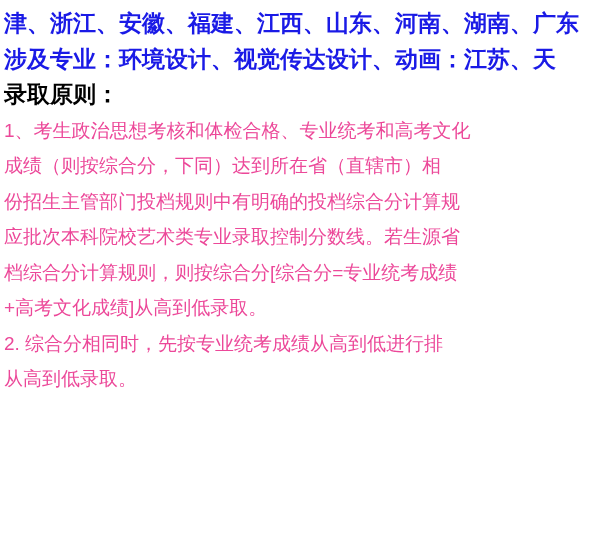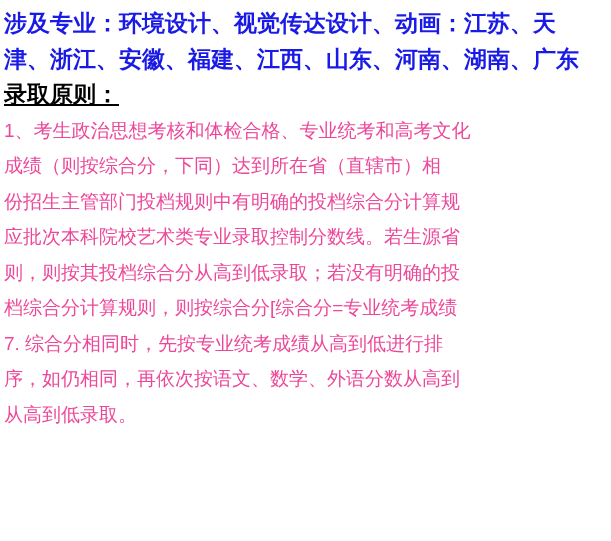--- a/index.html
+++ b/index.html
@@ -28,55 +28,53 @@
   }
   .blue {
     color: #1a1ae6;
     font-weight: bold;
   }
   .heading {
     color: #000000;
     font-weight: bold;
     font-size: 23px;
     line-height: 35.5px;
-    text-decoration: underline;
   }
   .para {
     color: #ec4899;
     font-size: 19px;
     line-height: 35.5px;
     white-space: nowrap;
   }
   .block {
     margin: 0;
     padding: 0;
   }
 </style>
 </head>
 <body>
 
 <div class="page">
 
   <div class="block">
+    <div class="line blue">津、浙江、安徽、福建、江西、山东、河南、湖南、广东</div>
     <div class="line blue">涉及专业：环境设计、视觉传达设计、动画：江苏、天</div>
-    <div class="line blue">津、浙江、安徽、福建、江西、山东、河南、湖南、广东</div>
   </div>
 
   <div class="block">
     <div class="heading">录取原则：</div>
 
     <div class="block">
       <div class="para">1、考生政治思想考核和体检合格、专业统考和高考文化</div>
       <div class="para">成绩（则按综合分，下同）达到所在省（直辖市）相</div>
       <div class="para">份招生主管部门投档规则中有明确的投档综合分计算规</div>
       <div class="para">应批次本科院校艺术类专业录取控制分数线。若生源省</div>
-      <div class="para">则，则按其投档综合分从高到低录取；若没有明确的投</div>
       <div class="para">档综合分计算规则，则按综合分[综合分=专业统考成绩</div>
+      <div class="para">+高考文化成绩]从高到低录取。</div>
     </div>
 
     <div class="block">
-      <div class="para">7. 综合分相同时，先按专业统考成绩从高到低进行排</div>
-      <div class="para">序，如仍相同，再依次按语文、数学、外语分数从高到</div>
+      <div class="para">2. 综合分相同时，先按专业统考成绩从高到低进行排</div>
       <div class="para">从高到低录取。</div>
     </div>
   </div>
 
 </div>
 
 </body></html>

